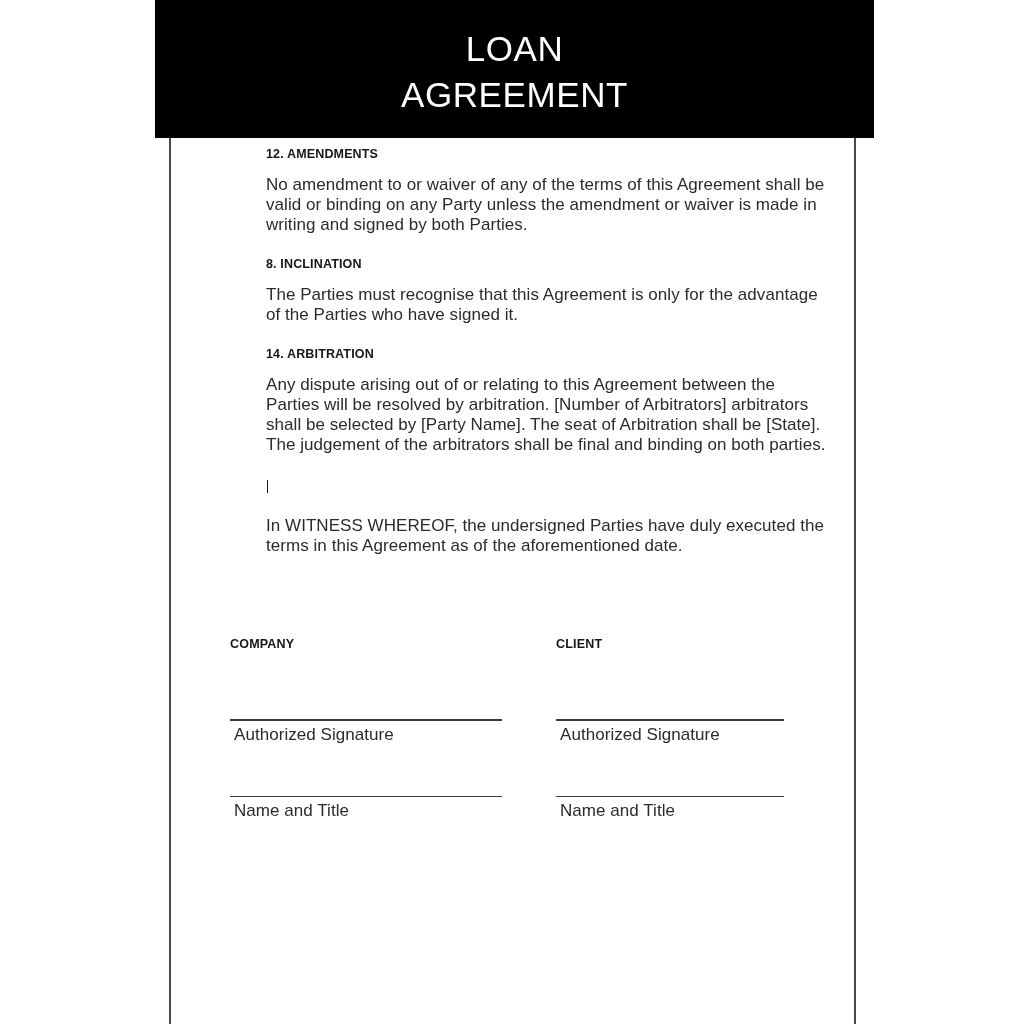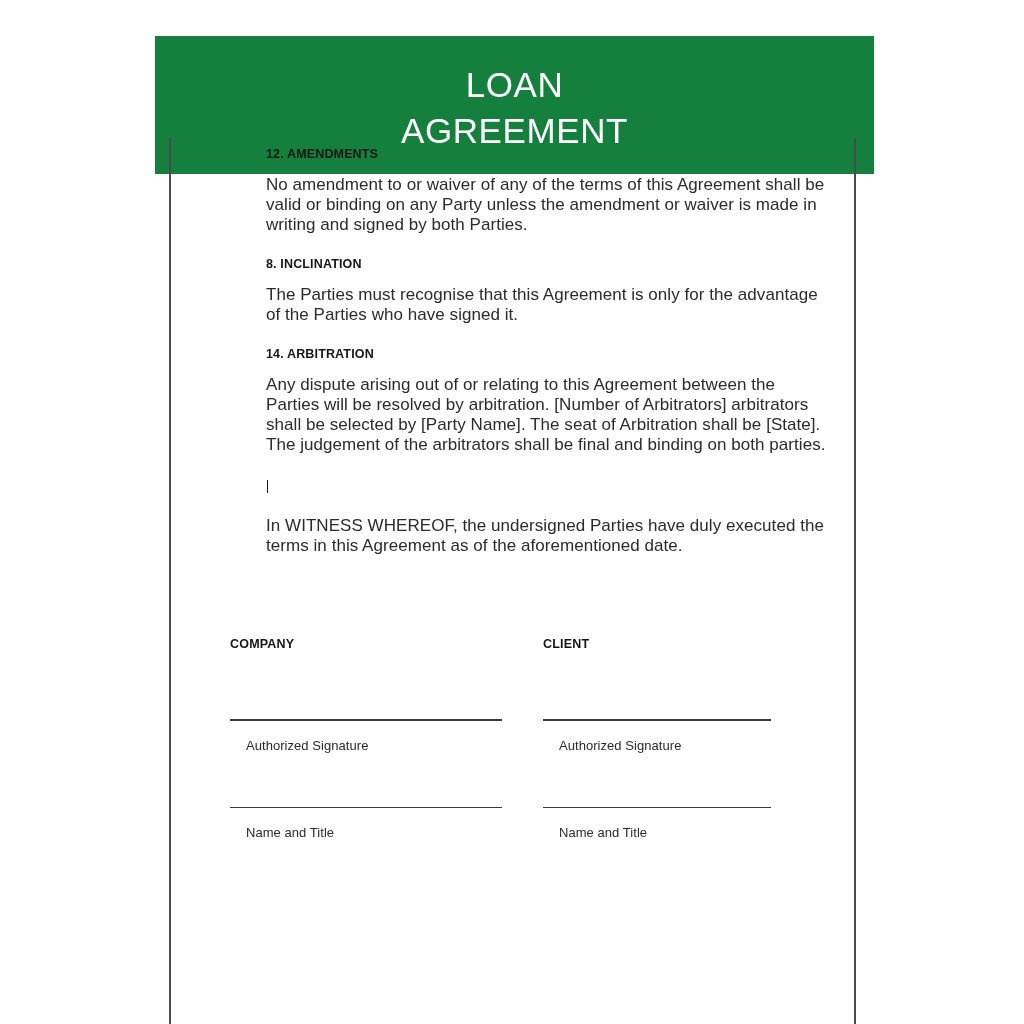--- a/index.html
+++ b/index.html
@@ -26,28 +26,27 @@
     background: #ffffff;
   }
 
   
   .title-banner {
     position: absolute;
     left: 155px;
     top: 0px;
     width: 719px;
     height: 138px;
-    background: #15803d;
+    background: #000000;
     display: flex;
     flex-direction: column;
     align-items: center;
     justify-content: center;
     box-sizing: border-box;
     padding-top: 6px;
-    margin-top: 36px;
   }
   .title-line {
     color: #ffffff;
     font-family: "Liberation Sans", sans-serif;
     font-weight: 300;
     font-size: 35px;
     line-height: 46px;
     letter-spacing: 0.6px;
     text-align: center;
     white-space: nowrap;
@@ -117,21 +116,21 @@
   }
   .sig-columns {
     position: relative;
     width: 566px;
   }
   .sig-col {
     position: absolute;
     top: 0;
   }
   .sig-col.company { left: 2px;   width: 272px; }
-  .sig-col.client  { left: 315px; width: 228px; }
+  .sig-col.client  { left: 328px; width: 228px; }
 
   .party-label {
     font-family: "Liberation Sans", sans-serif;
     font-size: 12.5px;
     font-weight: bold;
     color: #161616;
     letter-spacing: 0.2px;
     line-height: 16px;
     margin: 0;
   }
@@ -141,25 +140,25 @@
   .sig-field.second { margin-top: 53px; }
 
   .sig-rule {
     width: 100%;
     height: 1.6px;
     background: #3a3a3a;
     margin: 0 0 5px 0;
   }
   .sig-caption {
     font-family: "Liberation Sans", sans-serif;
-    font-size: 13px;
+    font-size: 17px;
     color: #2b2b2b;
     line-height: 17px;
     letter-spacing: 0.05px;
-    margin: 16px;
+    margin: 4px;
   }
 </style>
 </head>
 <body>
 
 <div id="page-root">
 
   <div class="title-banner">
     <div class="title-line">LOAN</div>
     <div class="title-line">AGREEMENT</div>

